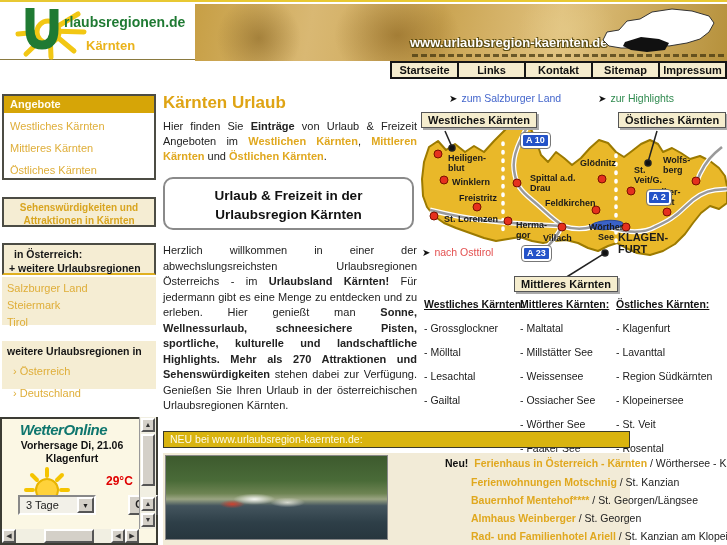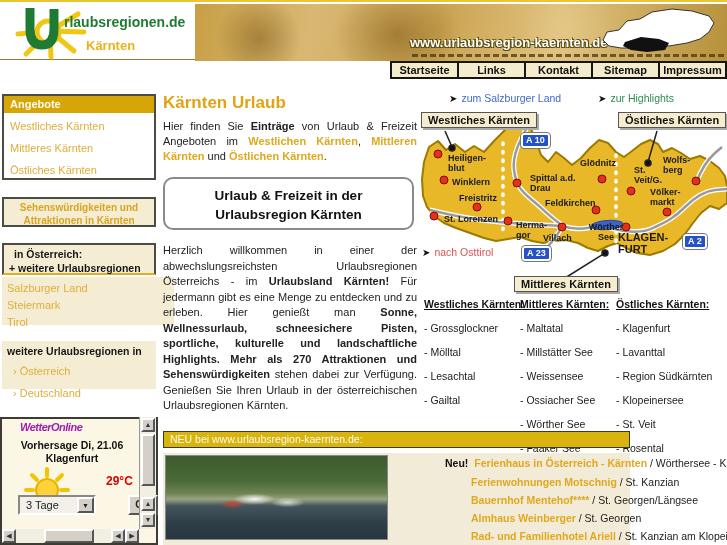--- a/index.html
+++ b/index.html
@@ -29,28 +29,28 @@
   .nav-item:first-child{border-left:none;}
 
   
   .sb-box1{left:2px;top:94px;width:154px;height:86px;background:#fff;border:2px solid #4c4c44;}
   .sb-head{height:17px;background:#d6a507;color:#fffdf2;font-size:11px;font-weight:bold;line-height:17px;padding-left:6px;}
   .sb-link{display:block;color:#dfae39;font-size:11px;padding:5px 0 0 6px;line-height:17px;cursor:pointer;}
   .sb-box2{left:2px;top:197px;width:154px;height:30px;background:#f5edd3;border:2px solid #4c4c44;
     color:#d9a520;font-size:10px;font-weight:bold;text-align:center;line-height:13px;padding-top:2px;}
   .sb-box3{left:2px;top:243px;width:154px;height:32px;background:#f5edd3;border:2px solid #4c4c44;border-bottom:2px solid #e0b020;
     color:#161616;font-size:10.5px;font-weight:bold;line-height:14px;padding:2px 0 0 5px;}
-  .sb-cream{left:2px;top:277px;width:172px;height:48px;background:#f5edd3;padding:3px 0 0 5px;}
+  .sb-cream{left:2px;top:277px;width:154px;height:48px;background:#f5edd3;padding:3px 0 0 5px;}
   .sb-cream .sb-link{padding:0;line-height:17px;}
   .sb-box4{left:2px;top:341px;width:154px;height:48px;background:#f5edd3;padding:3px 0 0 5px;}
   .sb-box4-title{font-size:10.5px;font-weight:bold;color:#161616;line-height:14px;}
 
   
   .weather{left:0;top:417px;width:158px;height:128px;background:#fbf7e4;border:2px solid #3c3c34;}
-  .w-brand{left:18px;top:2px;font-size:11px;font-weight:bold;font-style:italic;color:#a21caf;letter-spacing:-0.5px;}
+  .w-brand{left:18px;top:2px;font-size:15px;font-weight:bold;font-style:italic;color:#0f766e;letter-spacing:-0.5px;}
   .w-line{left:0;top:20px;width:140px;text-align:center;font-size:10.5px;font-weight:bold;color:#111;}
   .w-city{left:0;top:33px;width:140px;text-align:center;font-size:10.5px;font-weight:bold;color:#111;}
   .w-temp{left:104px;top:55px;font-size:12px;font-weight:bold;color:#e00000;}
   .w-select{left:16px;top:76px;width:78px;height:20px;background:#f2f0e8;border:2px solid;border-color:#888 #fff #fff #888;display:flex;}
   .w-select-val{flex:1;font-size:11px;line-height:16px;padding-left:6px;color:#222;}
   .w-select-btn{width:17px;background:#d4d0c8;border:2px solid;border-color:#fff #555 #555 #fff;font-size:7px;text-align:center;line-height:13px;color:#222;}
   .w-go{left:126px;top:76px;width:30px;height:20px;background:#d4d0c8;border:2px solid;border-color:#fff #555 #555 #fff;
     font-size:10px;font-weight:bold;text-align:center;line-height:16px;color:#222;}
   .vscroll{left:139px;top:417px;width:17px;height:112px;background:#f1efe2;border-left:1px solid #999;z-index:5;}
   .sbtn{position:absolute;left:1px;width:14px;height:14px;background:#d4d0c8;border:2px solid;border-color:#fff #555 #555 #fff;
@@ -266,21 +266,21 @@
       <circle cx="247" cy="117" r="4"></circle>
     <circle cx="206" cy="132" r="4"></circle>
   </g>
 </svg>
 
 <div class="abs map-label" style="left:421px;top:112px;">Westliches Kärnten</div>
 <div class="abs map-label" style="left:618px;top:112px;">Östliches Kärnten</div>
 <div class="abs map-label" style="left:514px;top:276px;">Mittleres Kärnten</div>
 
 <div class="abs abadge" style="left:521px;top:133px;">A 10</div>
-<div class="abs abadge" style="left:683px;top:190px;margin-top:44px;">A 2</div>
+<div class="abs abadge" style="left:647px;top:190px;">A 2</div>
 <div class="abs abadge" style="left:522px;top:246px;">A 23</div>
 
 <div class="abs town" style="left:448px;top:153px;width:46px;">Heiligen- blut</div>
 <div class="abs town" style="left:452px;top:177px;">Winklern</div>
 <div class="abs town" style="left:459px;top:193px;">Freistritz</div>
 <div class="abs town" style="left:444px;top:214px;">St. Lorenzen</div>
 <div class="abs town" style="left:516px;top:220px;width:40px;">Herma- gor</div>
 <div class="abs town" style="left:543px;top:233px;">Villach</div>
 <div class="abs town" style="left:530px;top:173px;width:50px;">Spittal a.d. Drau</div>
 <div class="abs town" style="left:580px;top:158px;">Glödnitz</div>

